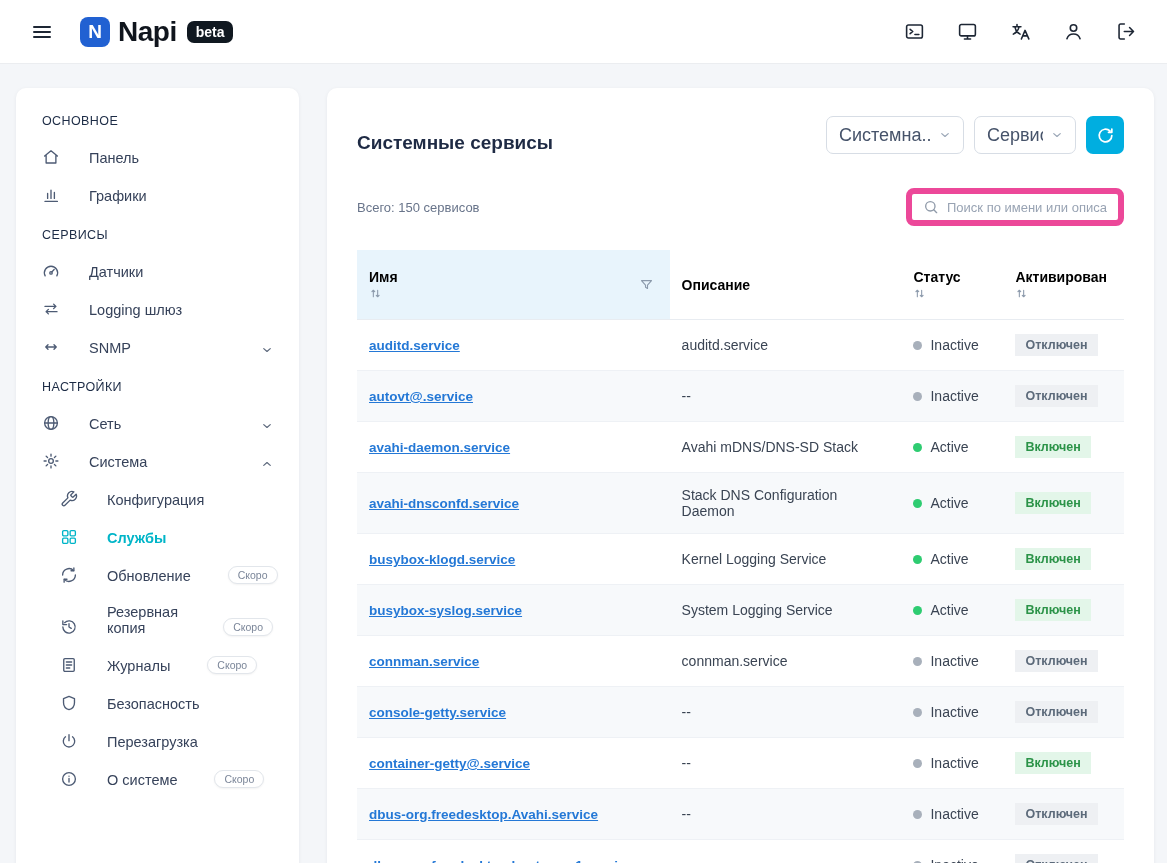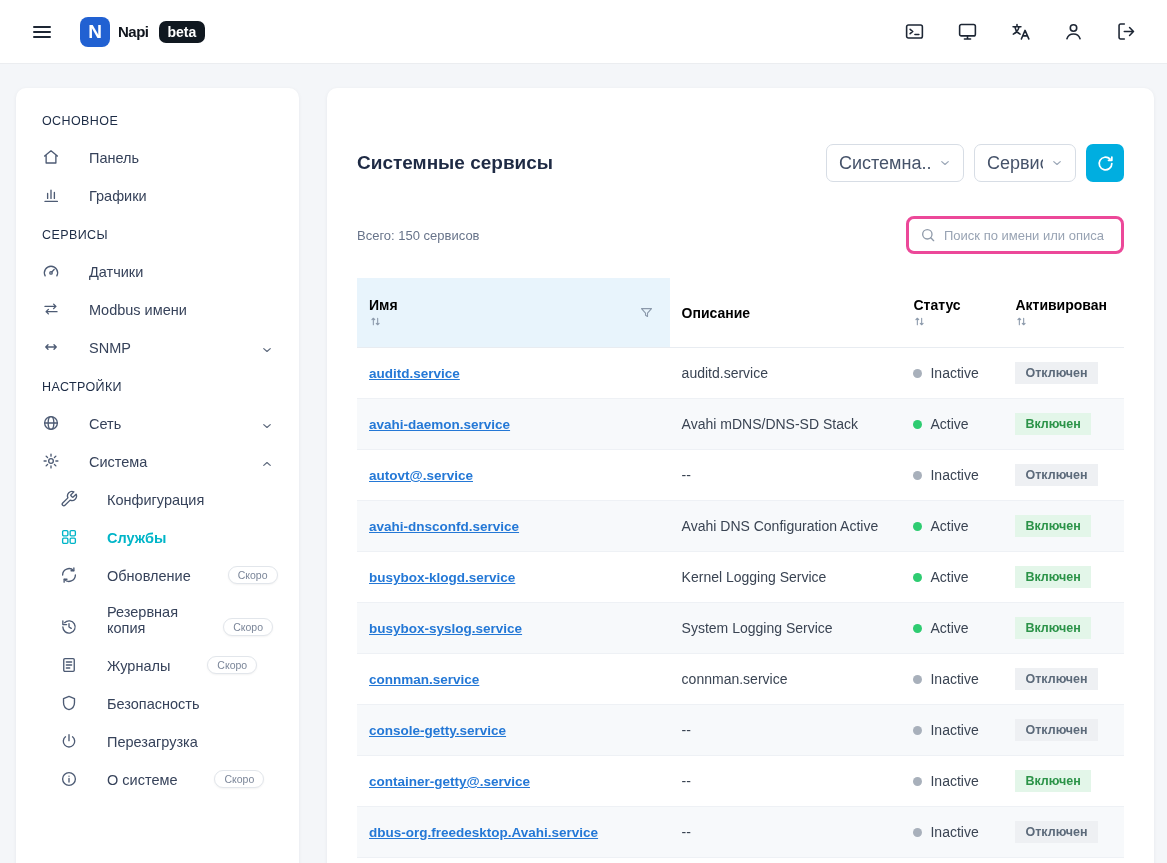--- a/index.html
+++ b/index.html
@@ -13,21 +13,21 @@
   
   .topbar { position: absolute; top: 0; left: 0; right: 0; height: 64px; background: #fff;
     border-bottom: 1px solid #ebedf0; display: flex; align-items: center;
     justify-content: space-between; padding: 0 26px; z-index: 5; }
   .tb-left { display: flex; align-items: center; gap: 22px; }
   .icon-btn { background: none; border: none; padding: 4px; color: #1d2634; cursor: pointer;
     display: inline-flex; align-items: center; }
   .logo { display: flex; align-items: center; gap: 8px; }
   .logo-icon { width: 30px; height: 30px; border-radius: 8px; background: var(--logo-blue, #2161d2);
     color: #fff; font-weight: bold; font-size: 19px; display: flex; align-items: center; justify-content: center; }
-  .logo-text { font-size: 15px; font-weight: 800; color: #10151d; letter-spacing: -0.5px; }
+  .logo-text { font-size: 28px; font-weight: 800; color: #10151d; letter-spacing: -0.5px; }
   .beta-badge { background: #101820; color: #fff; font-size: 14px; font-weight: 700;
     border-radius: 7px; padding: 3px 9px; margin-left: 2px; }
   .tb-right { display: flex; align-items: center; gap: 24px; }
 
   
   .sidebar { position: absolute; left: 16px; top: 88px; width: 283px; height: 850px;
     background: #fff; border-radius: 10px; box-shadow: 0 1px 4px rgba(20,30,50,.06);
     padding: 12px 12px; }
   .side-header { font-size: 12.5px; font-weight: 400; color: #1c2b45; letter-spacing: .4px;
     padding: 14px 14px 10px; }
@@ -41,35 +41,35 @@
   .soon-badge { font-size: 10.5px; color: #7b8699; background: #fff; border: 1px solid #e2e6eb;
     box-shadow: 0 1px 2px rgba(0,0,0,.05); border-radius: 10px; padding: 2px 9px; margin-left: 8px;
     white-space: nowrap; }
   .chev { margin-left: auto; color: #5c687c; display: inline-flex; }
   .chev.up svg { transform: rotate(180deg); }
 
   
   .main-card { position: absolute; left: 327px; top: 88px; width: 827px; height: 860px;
     background: #fff; border-radius: 10px; box-shadow: 0 1px 4px rgba(20,30,50,.06);
     padding: 28px 30px; }
-  .main-header { display: flex; justify-content: space-between; align-items: center; margin-top: 28px; }
+  .main-header { display: flex; justify-content: space-between; align-items: flex-end; }
   .page-title { font-size: 19px; font-weight: 700; color: #1e2a44; }
   .controls { display: flex; gap: 10px; align-items: center; }
   .select { height: 38px; border: 1px solid #d7dde5; border-radius: 7px; background: #fff;
     display: flex; align-items: center; justify-content: space-between; padding: 0 12px;
     font-size: 18px; color: #46536a; cursor: pointer; gap: 8px; }
   .select.w1 { width: 138px; } .select.w2 { width: 102px; }
   .select-value { white-space: nowrap; overflow: hidden; }
   .sel-chev { color: #9aa6b6; }
   .refresh-btn { width: 38px; height: 38px; border: none; border-radius: 7px;
     background: var(--refresh-btn, #00aee0); color: #fff; display: flex; align-items: center;
     justify-content: center; cursor: pointer; }
   .sub-header { margin-top: 34px; display: flex; justify-content: space-between; align-items: center; }
   .total-text { font-size: 13px; color: #68748a; }
-  .search-box { width: 218px; height: 38px; border: 3px solid #ec4899; border-radius: 8px;
+  .search-box { width: 218px; height: 38px; border: 6px solid #ec4899; border-radius: 8px;
     display: flex; align-items: center; padding: 0 11px; gap: 8px; color: #8f9aa9; background: #fff; }
   .search-box input { border: none; outline: none; flex: 1; min-width: 0; font-size: 13px;
     font-family: inherit; color: #333; background: transparent; }
   .search-box input::placeholder { color: #98a3b3; }
 
   
   .svc-table { width: 100%; border-collapse: collapse; margin-top: 24px; }
   .svc-table col.c1 { width: 313px; } .svc-table col.c2 { width: 232px; }
   .svc-table col.c3 { width: 102px; }
   .svc-table th { text-align: left; font-size: 14px; font-weight: 700; color: #000000;
@@ -181,21 +181,21 @@
         </svg>
       </span>
       <span class="si-label">Датчики</span>
     </div>
     <div class="side-item">
       <span class="si-icon">
         <svg width="18" height="18" viewBox="0 0 24 24" fill="none" stroke="currentColor" stroke-width="1.8" stroke-linecap="round" stroke-linejoin="round">
           <path d="M4 8.5h14.5M15.5 5.5l3 3-3 3M20 15.5H5.5M8.5 12.5l-3 3 3 3"></path>
         </svg>
       </span>
-      <span class="si-label">Modbus имени</span>
+      <span class="si-label">Logging шлюз</span>
     </div>
     <div class="side-item">
       <span class="si-icon">
         <svg width="18" height="18" viewBox="0 0 24 24" fill="none" stroke="currentColor" stroke-width="1.8" stroke-linecap="round" stroke-linejoin="round">
           <path d="M5 12h14M8 9l-3 3 3 3M16 9l3 3-3 3"></path>
         </svg>
       </span>
       <span class="si-label">SNMP</span>
       <span class="chev down">
         <svg width="12" height="12" viewBox="0 0 24 24" fill="none" stroke="currentColor" stroke-width="2.4" stroke-linecap="round" stroke-linejoin="round">
@@ -379,34 +379,34 @@
         </tr>
       </thead>
     <tbody id="tbody">
         <tr>
           <td><a class="svc-link">auditd.service</a></td>
           <td>auditd.service</td>
           <td class="td-status"><span class="dot off"></span>Inactive</td>
           <td><span class="badge off">Отключен</span></td>
         </tr>
         <tr>
+          <td><a class="svc-link">autovt@.service</a></td>
+          <td>--</td>
+          <td class="td-status"><span class="dot off"></span>Inactive</td>
+          <td><span class="badge off">Отключен</span></td>
+        </tr>
+        <tr>
           <td><a class="svc-link">avahi-daemon.service</a></td>
           <td>Avahi mDNS/DNS-SD Stack</td>
           <td class="td-status"><span class="dot on"></span>Active</td>
           <td><span class="badge on">Включен</span></td>
         </tr>
         <tr>
-          <td><a class="svc-link">autovt@.service</a></td>
-          <td>--</td>
-          <td class="td-status"><span class="dot off"></span>Inactive</td>
-          <td><span class="badge off">Отключен</span></td>
-        </tr>
-        <tr>
           <td><a class="svc-link">avahi-dnsconfd.service</a></td>
-          <td>Avahi DNS Configuration Active</td>
+          <td>Stack DNS Configuration Daemon</td>
           <td class="td-status"><span class="dot on"></span>Active</td>
           <td><span class="badge on">Включен</span></td>
         </tr>
         <tr>
           <td><a class="svc-link">busybox-klogd.service</a></td>
           <td>Kernel Logging Service</td>
           <td class="td-status"><span class="dot on"></span>Active</td>
           <td><span class="badge on">Включен</span></td>
         </tr>
         <tr>

